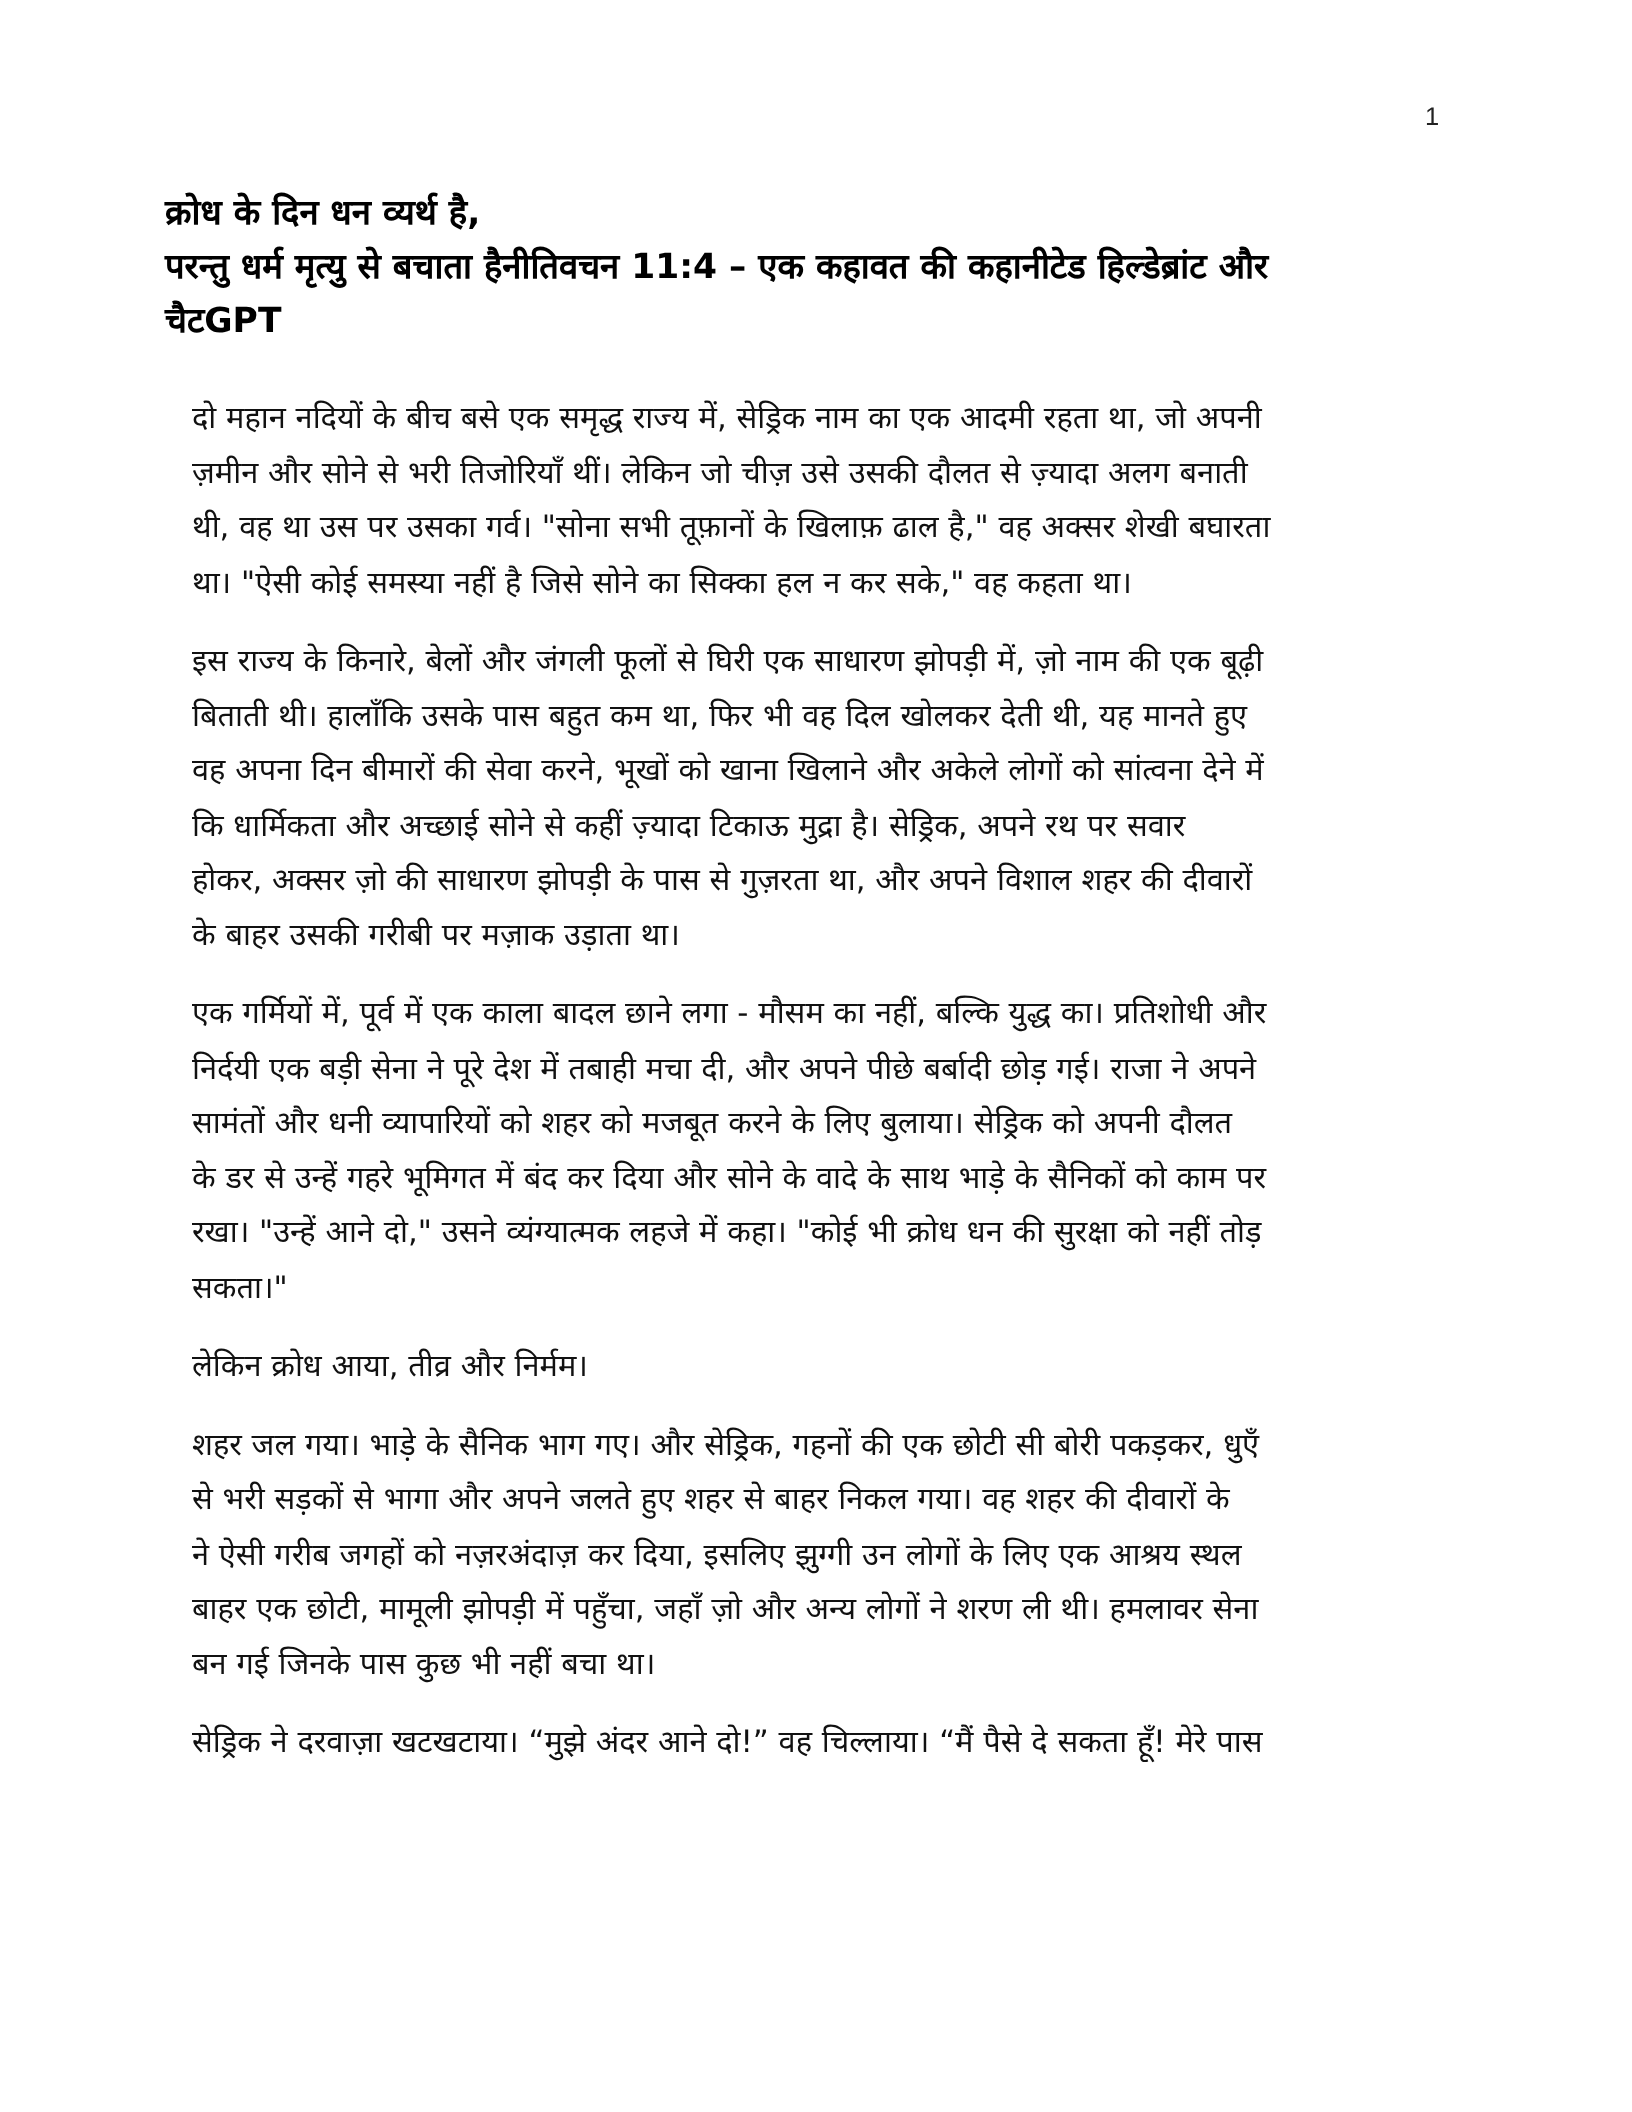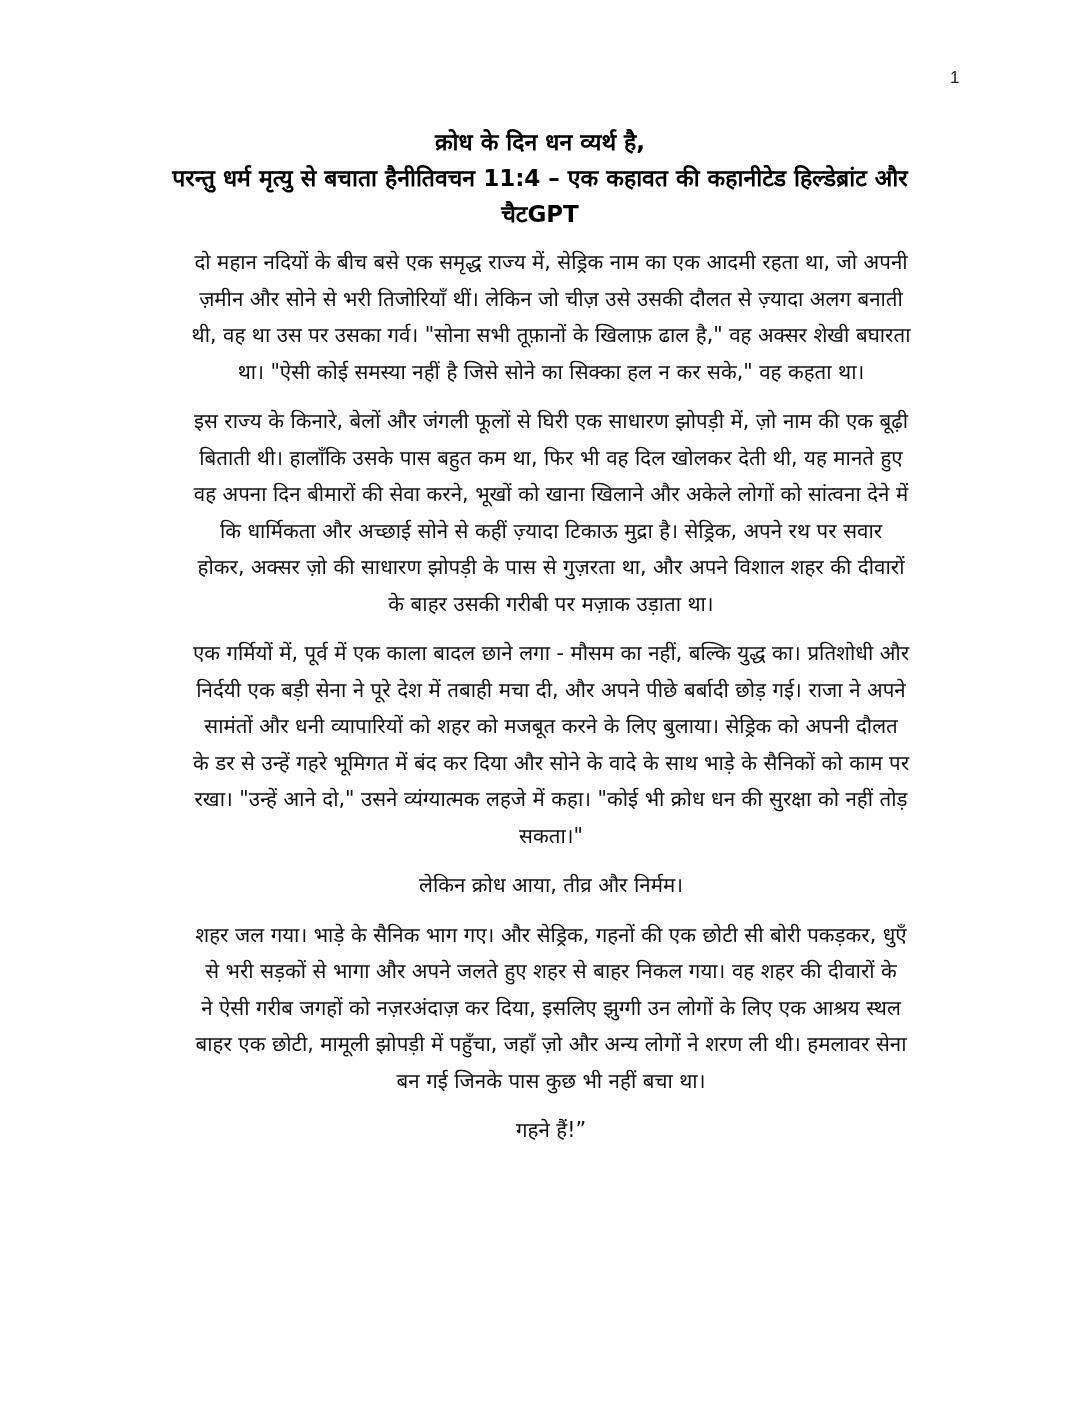--- a/index.html
+++ b/index.html
@@ -21,42 +21,40 @@
       left: 950px;
       font-size: 17px;
       font-family: "Liberation Sans", sans-serif;
       color: #222;
     }
     .title-block {
       position: absolute;
       top: 124px;
       left: 110px;
       width: 860px;
-      text-align: center;
       font-weight: bold;
       font-size: 23px;
       line-height: 36px;
       color: #000;
     }
     .title-line {
       display: block;
       white-space: nowrap;
     }
     .body-text {
       position: absolute;
       top: 244px;
       left: 128px;
       width: 846px;
       font-size: 20.5px;
       line-height: 36.5px;
       color: #111;
     }
     .para {
-      margin: 0 0 13px 0;
-      text-align: center;
+      margin: 16px 0 13px 0;
     }
     .line {
       display: block;
       white-space: nowrap;
     }
   </style>
 </head>
 <body>
 
 <div class="page-number">1</div>
@@ -94,15 +92,15 @@
     <span class="line">लेकिन क्रोध आया, तीव्र और निर्मम।</span>
   </p>
   <p class="para">
     <span class="line">शहर जल गया। भाड़े के सैनिक भाग गए। और सेड्रिक, गहनों की एक छोटी सी बोरी पकड़कर, धुएँ</span>
     <span class="line">से भरी सड़कों से भागा और अपने जलते हुए शहर से बाहर निकल गया। वह शहर की दीवारों के</span>
     <span class="line">ने ऐसी गरीब जगहों को नज़रअंदाज़ कर दिया, इसलिए झुग्गी उन लोगों के लिए एक आश्रय स्थल</span>
     <span class="line">बाहर एक छोटी, मामूली झोपड़ी में पहुँचा, जहाँ ज़ो और अन्य लोगों ने शरण ली थी। हमलावर सेना</span>
     <span class="line">बन गई जिनके पास कुछ भी नहीं बचा था।</span>
   </p>
   <p class="para">
-    <span class="line">गहने हैं!”</span>
+    <span class="line">सेड्रिक ने दरवाज़ा खटखटाया। “मुझे अंदर आने दो!” वह चिल्लाया। “मैं पैसे दे सकता हूँ! मेरे पास</span>
   </p>
 </div>
 
 </body></html>

